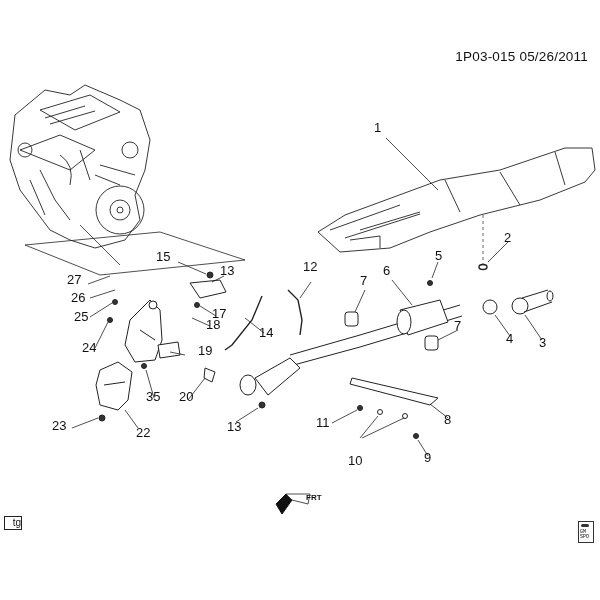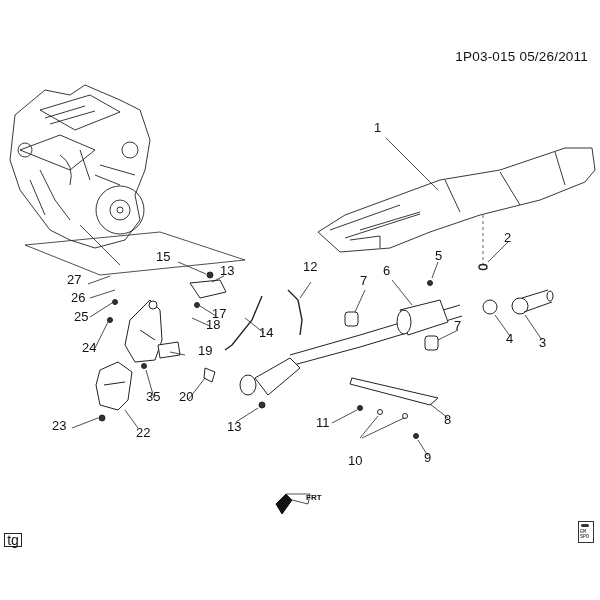--- a/index.html
+++ b/index.html
@@ -1,20 +1,20 @@
 <!DOCTYPE html>
 <html><head>
 <meta charset="utf-8">
 <style>
   html,body{margin:0;padding:0;background:#fff;}
   body{width:600px;height:600px;position:relative;overflow:hidden;font-family:"Liberation Sans",sans-serif;color:#111;}
   #canvas{position:absolute;left:0;top:0;width:600px;height:600px;}
   .ref{position:absolute;font-size:13px;font-family:"Liberation Sans",sans-serif;color:#111;line-height:1;white-space:nowrap;}
   .hdr{position:absolute;right:12px;top:49px;font-size:13.5px;letter-spacing:0.2px;}
-  .tg{position:absolute;left:4px;top:533px;width:16px;height:12px;border:1.3px solid #222;font-size:14px;text-align:center;line-height:12px;}
+  .tg{position:absolute;left:4px;top:516px;width:16px;height:12px;border:1.3px solid #222;font-size:10px;text-align:right;line-height:12px;}
   .book{position:absolute;left:578px;top:521px;width:14px;height:20px;border:1.5px solid #333;background:#fff;}
   .book .top{position:absolute;left:2px;top:2px;width:8px;height:3px;background:#333;border-radius:2px;}
   .book .txt{position:absolute;left:1px;top:8px;font-size:5px;line-height:5px;font-family:"Liberation Mono",monospace;}
 </style>
 </head>
 <body>
 
 <svg id="canvas" viewBox="0 0 600 600" xmlns="http://www.w3.org/2000/svg" fill="none" stroke="#222" stroke-width="1">
 
   <g stroke-width="0.9">

